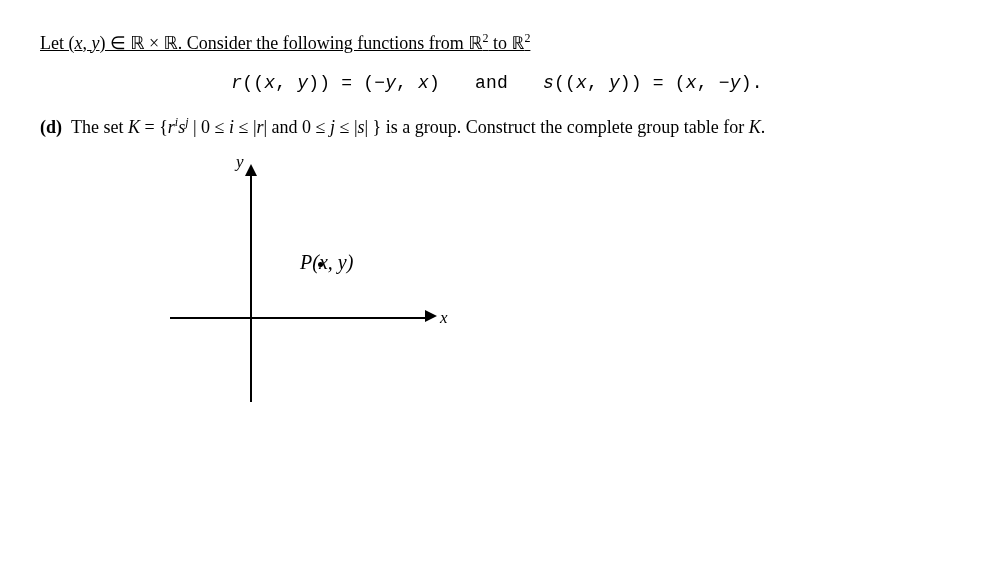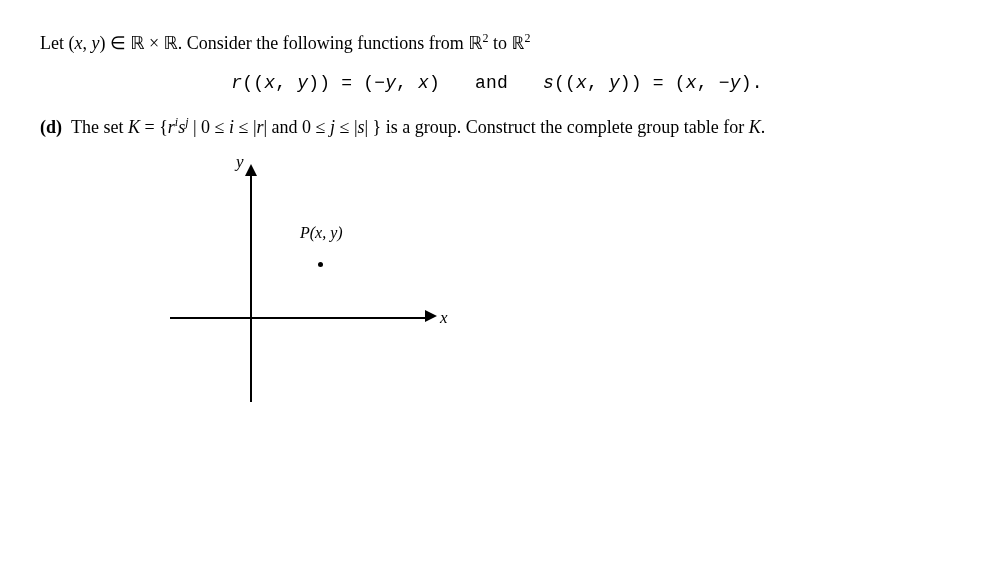--- a/index.html
+++ b/index.html
@@ -9,20 +9,21 @@
       font-size: 18px;
       color: #000;
       width: 994px;
       min-height: 578px;
       padding: 30px 40px 30px 40px;
     }
     .top-text {
       font-size: 18px;
       line-height: 1.5;
       margin-bottom: 10px;
+      text-decoration: underline;
     }
     .formula-line {
       text-align: center;
       font-size: 18px;
       margin: 16px 0 20px 0;
       letter-spacing: 0.01em;
       font-family: Liberation Mono, monospace;
     }
     .formula-line .word-and {
       margin: 0 24px;
@@ -106,22 +107,22 @@
       left: 148px;
       top: 90px;
       width: 5px;
       height: 5px;
       background: #000;
       border-radius: 50%;
     }
     .point-label {
       position: absolute;
       left: 130px;
-      top: 52px;
-      font-size: 16px;
+      top: 79px;
+      font-size: 20px;
       font-style: italic;
     }
     .math-italic { font-style: italic; }
   </style>
 </head>
 <body>
 
 <div class="top-text">
   Let (<span class="math-italic">x</span>, <span class="math-italic">y</span>) ∈ ℝ × ℝ. Consider the following functions from ℝ<sup>2</sup> to ℝ<sup>2</sup>
 </div>

